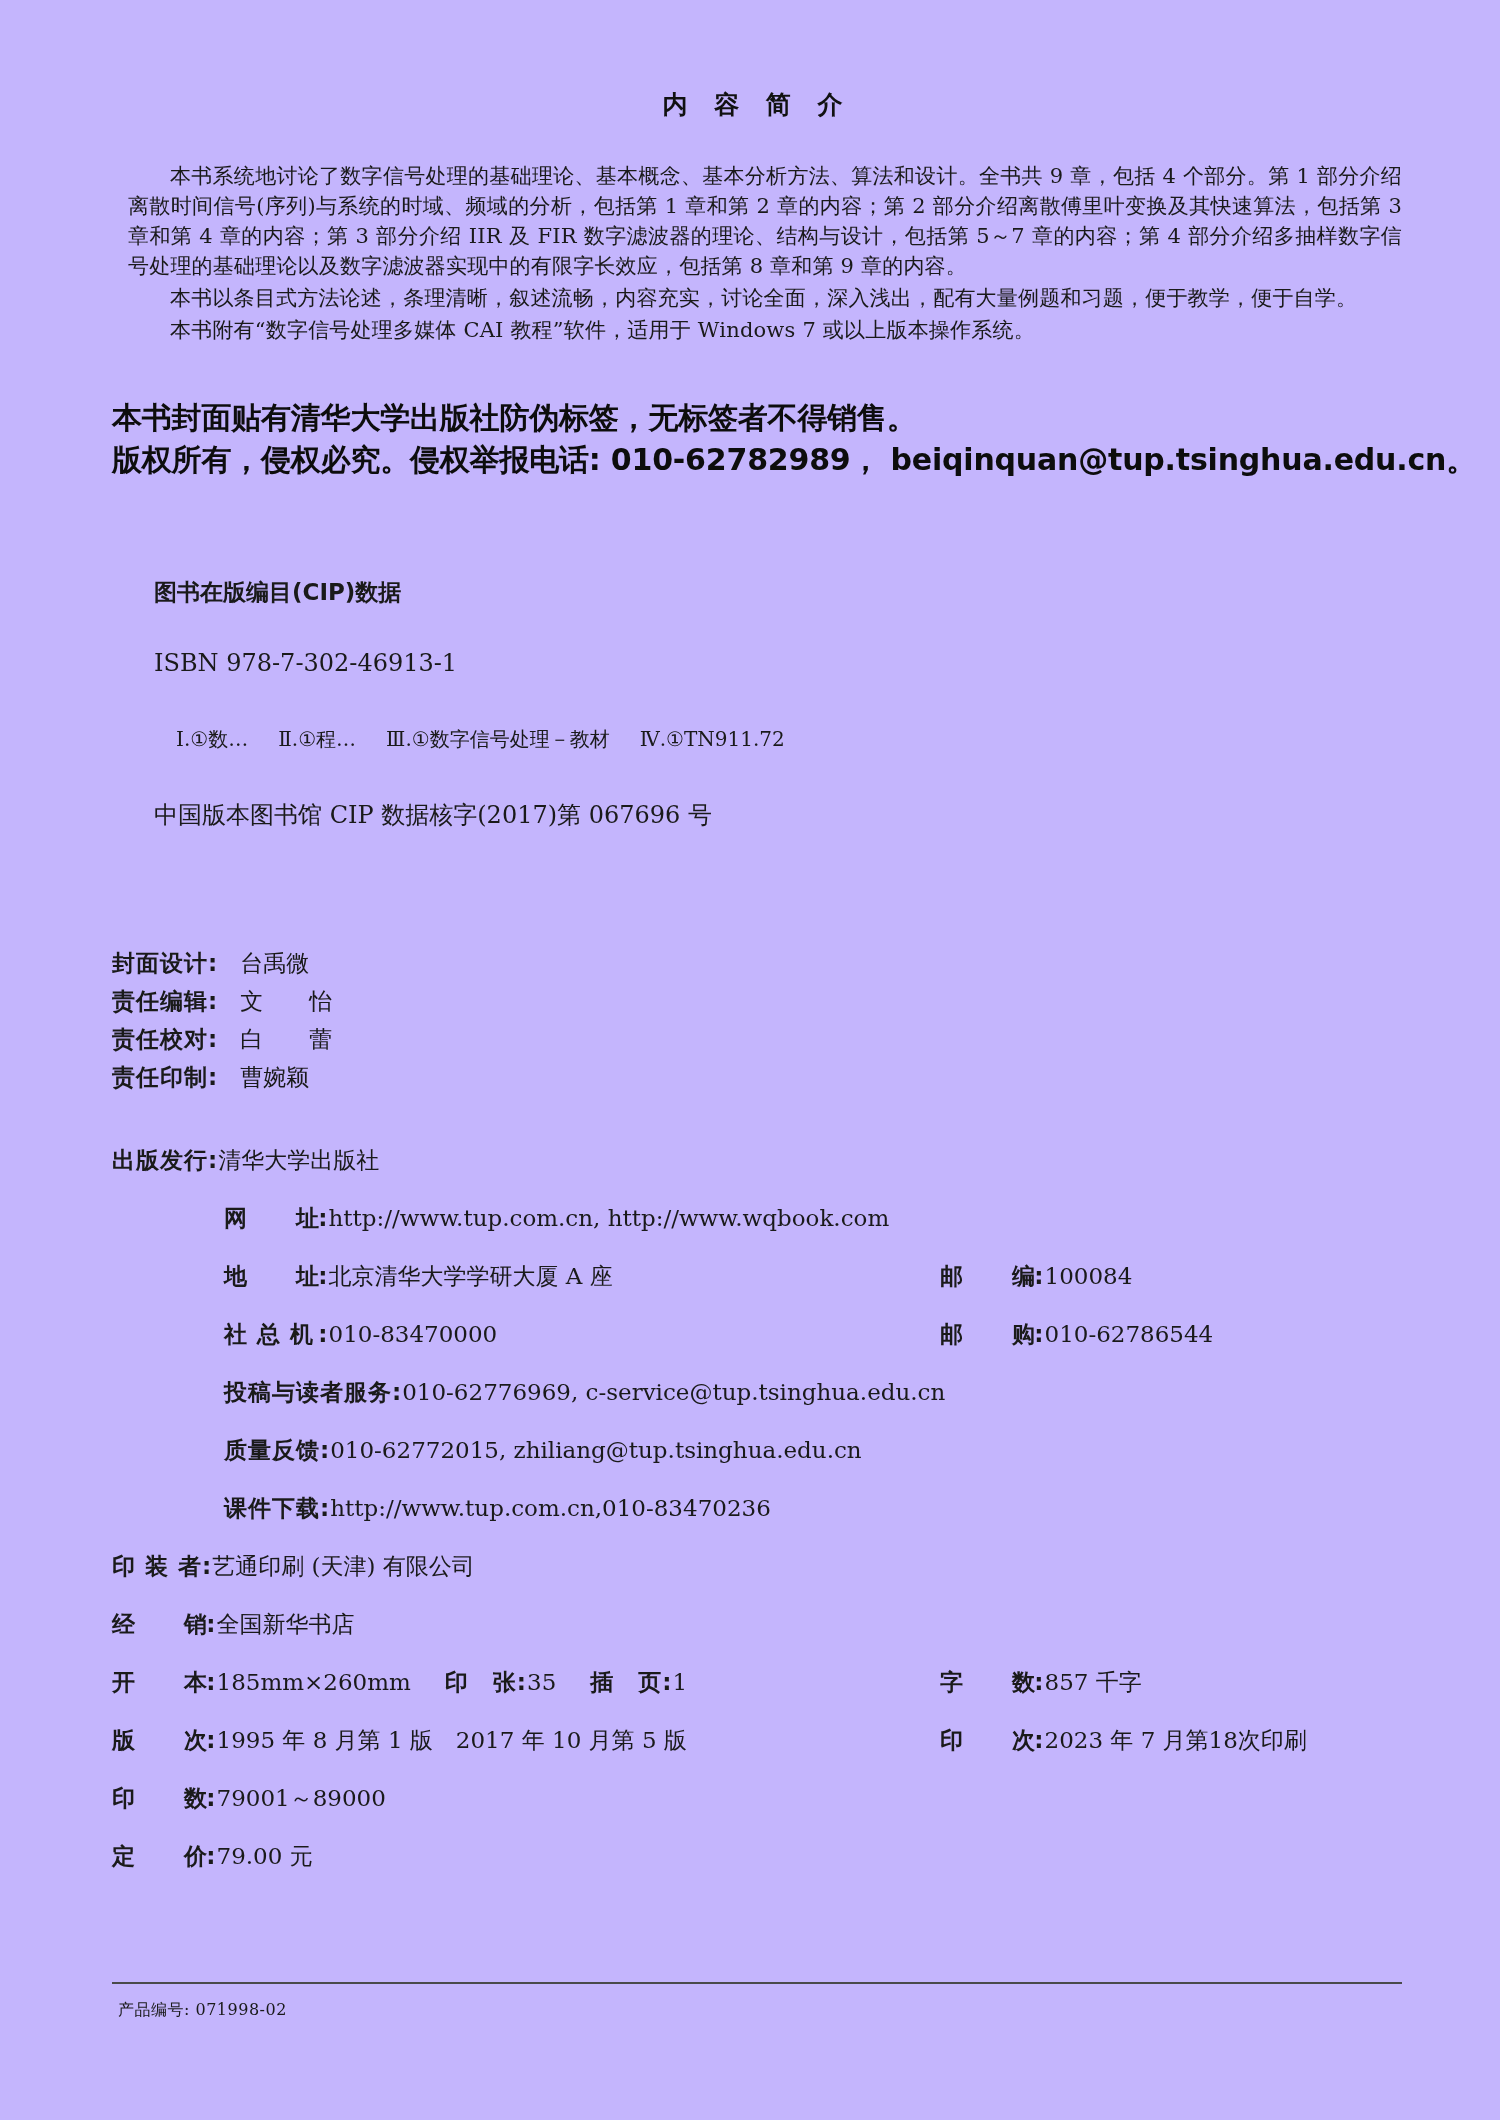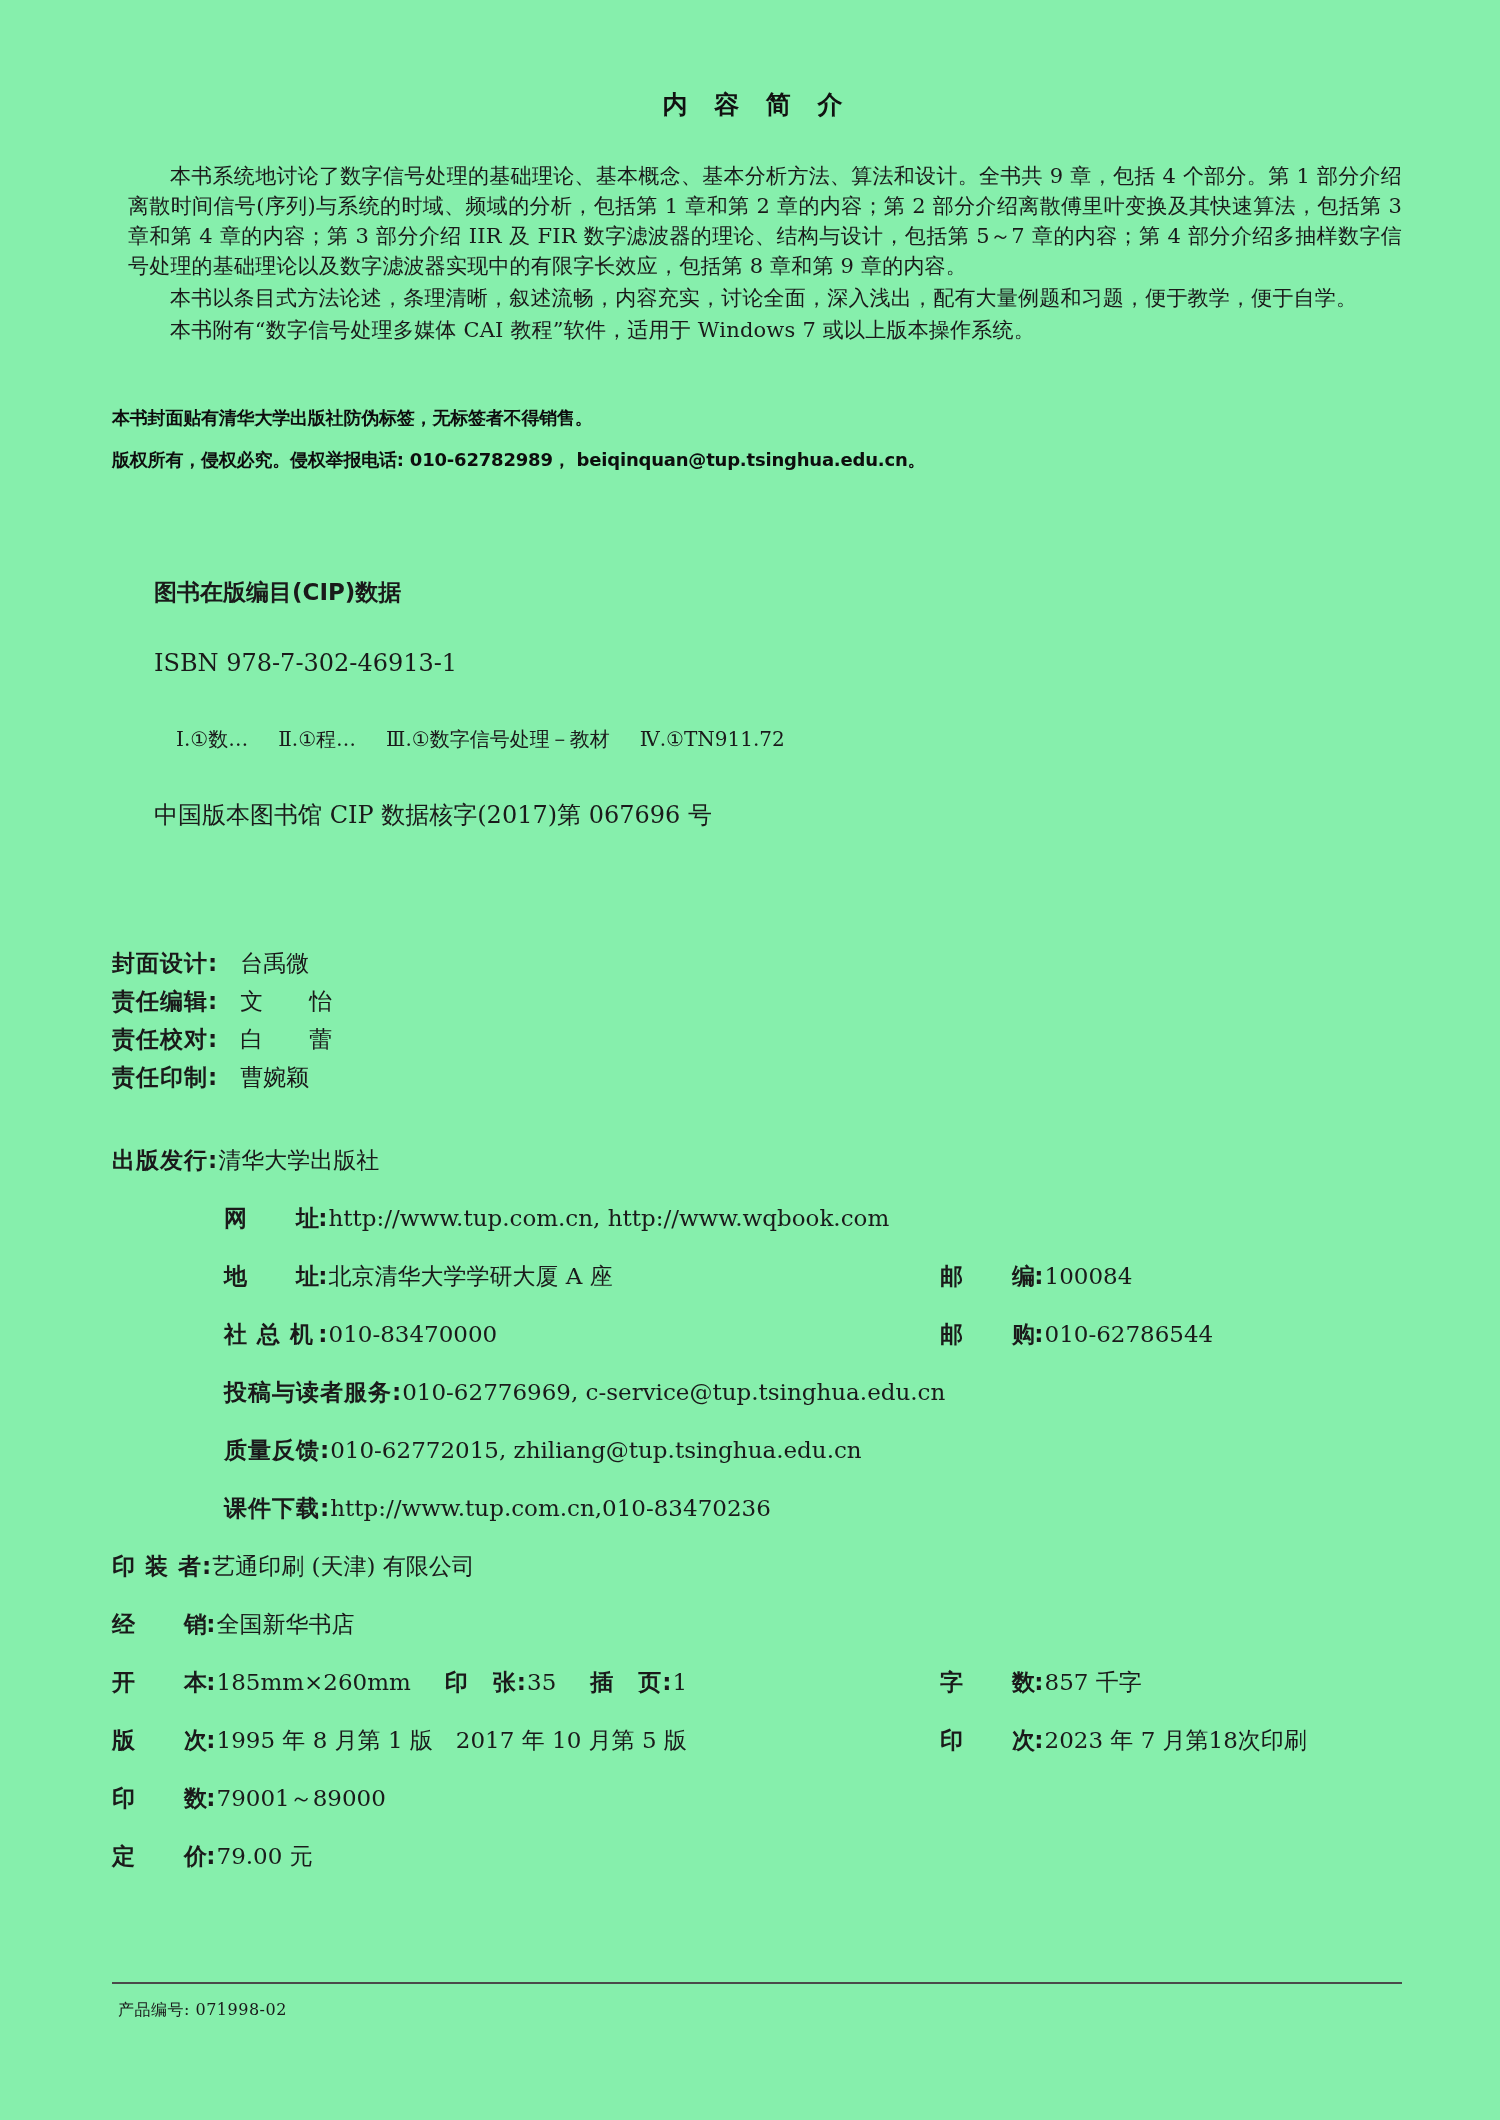--- a/index.html
+++ b/index.html
@@ -13,21 +13,21 @@
     font-family: "DejaVu Serif", "Liberation Serif", serif;
     color: #1a1a1a;
     position: relative;
     overflow: hidden;
   }
   .page {
     position: absolute;
     left: 0; top: 0;
     width: 1500px;
     height: 2120px;
-    background: #86efac;
+    background: #c4b5fd;
   }
   .content {
     position: absolute;
     left: 112px;
     top: 0;
     width: 1290px;
   }
 
   
   .doc-title {
@@ -53,21 +53,21 @@
     text-indent: 2em;
     letter-spacing: 0.2px;
     text-justify: inter-ideograph;
   }
 
   
   .notice {
     margin-top: 52px;
     font-family: "DejaVu Sans", "Liberation Sans", sans-serif;
     font-weight: bold;
-    font-size: 18px;
+    font-size: 30px;
     line-height: 42px;
     letter-spacing: -0.2px;
     color: #0d0d0d;
   }
   .notice div { white-space: nowrap; }
 
   
   .cip-heading {
     margin-top: 96px;
     margin-left: 42px;

